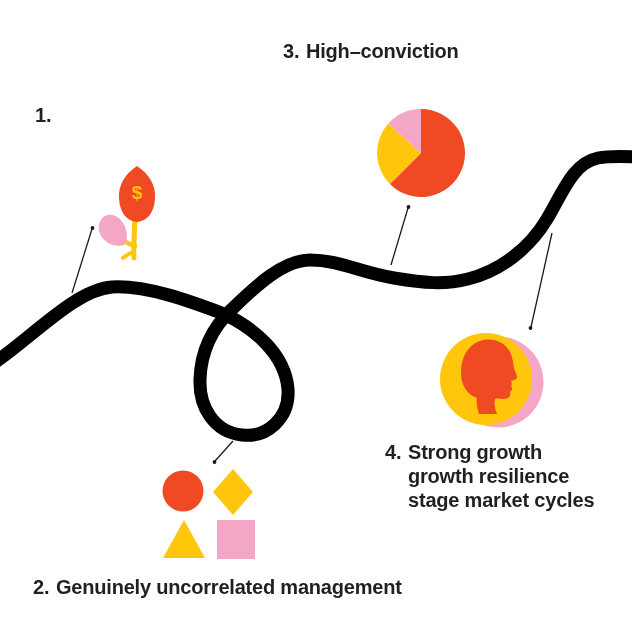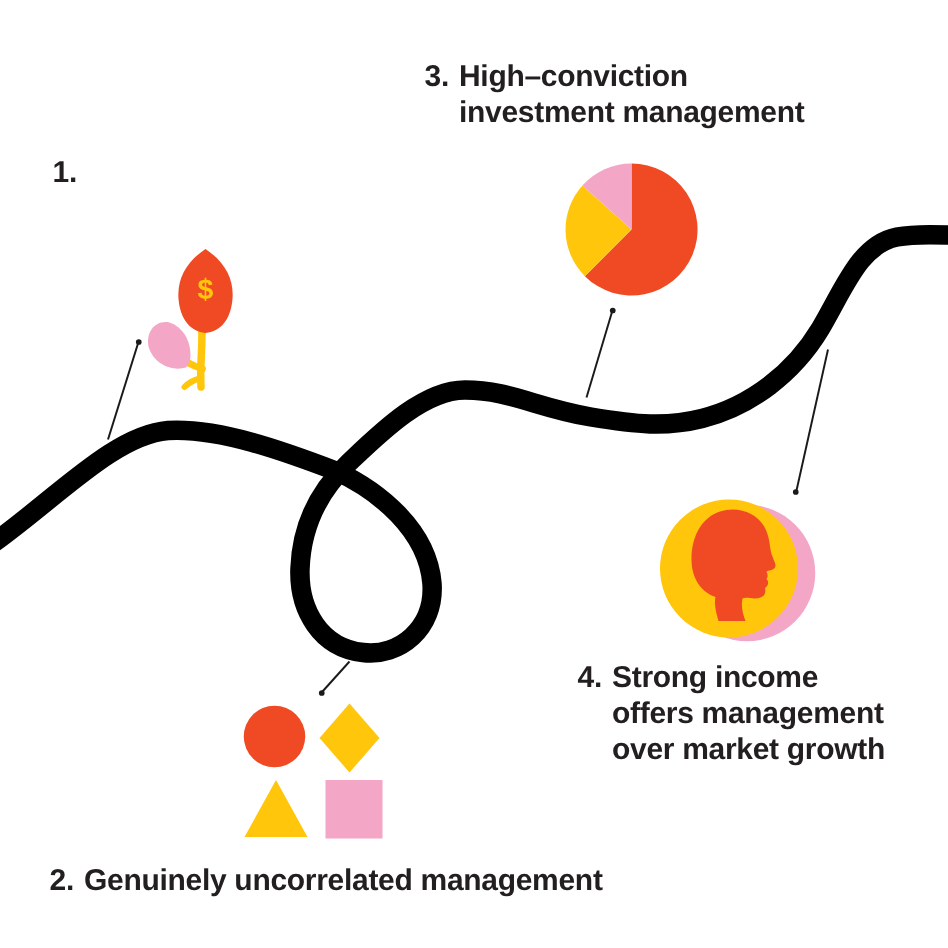--- a/index.html
+++ b/index.html
@@ -112,26 +112,25 @@
     <span class="num">2.</span>
     <span class="lines">
       <span>Genuinely uncorrelated management</span>
     </span>
   </div>
 
   <div class="label" id="label-3">
     <span class="num">3.</span>
     <span class="lines">
       <span>High–conviction</span>
-      <span>investment management</span>
     </span>
   </div>
 
   <div class="label" id="label-4">
     <span class="num">4.</span>
     <span class="lines">
-      <span>Strong income</span>
-      <span>offers management</span>
-      <span>over market growth</span>
+      <span>Strong growth</span>
+      <span>growth resilience</span>
+      <span>stage market cycles</span>
     </span>
   </div>
 
 </div>
 
 </body></html>

